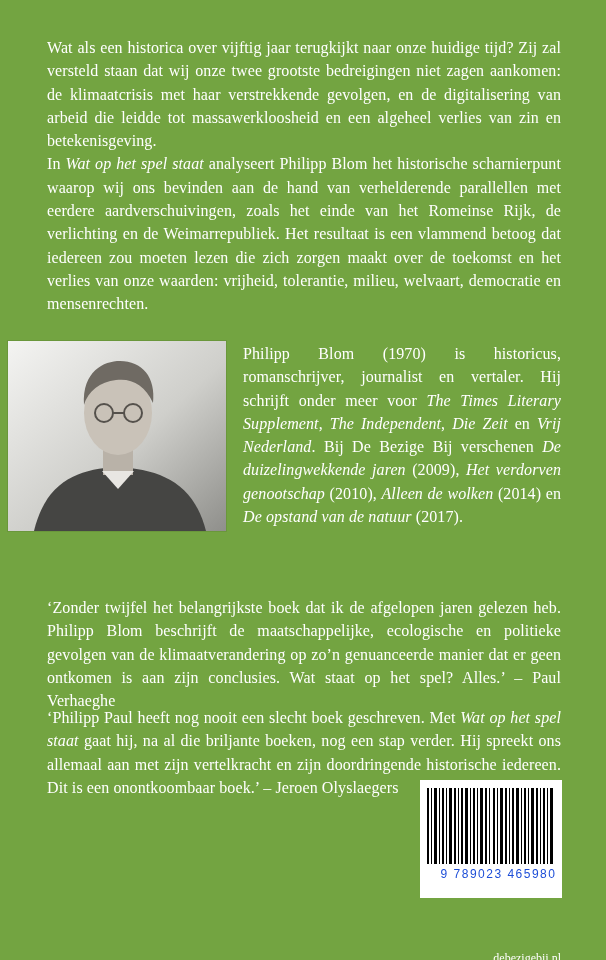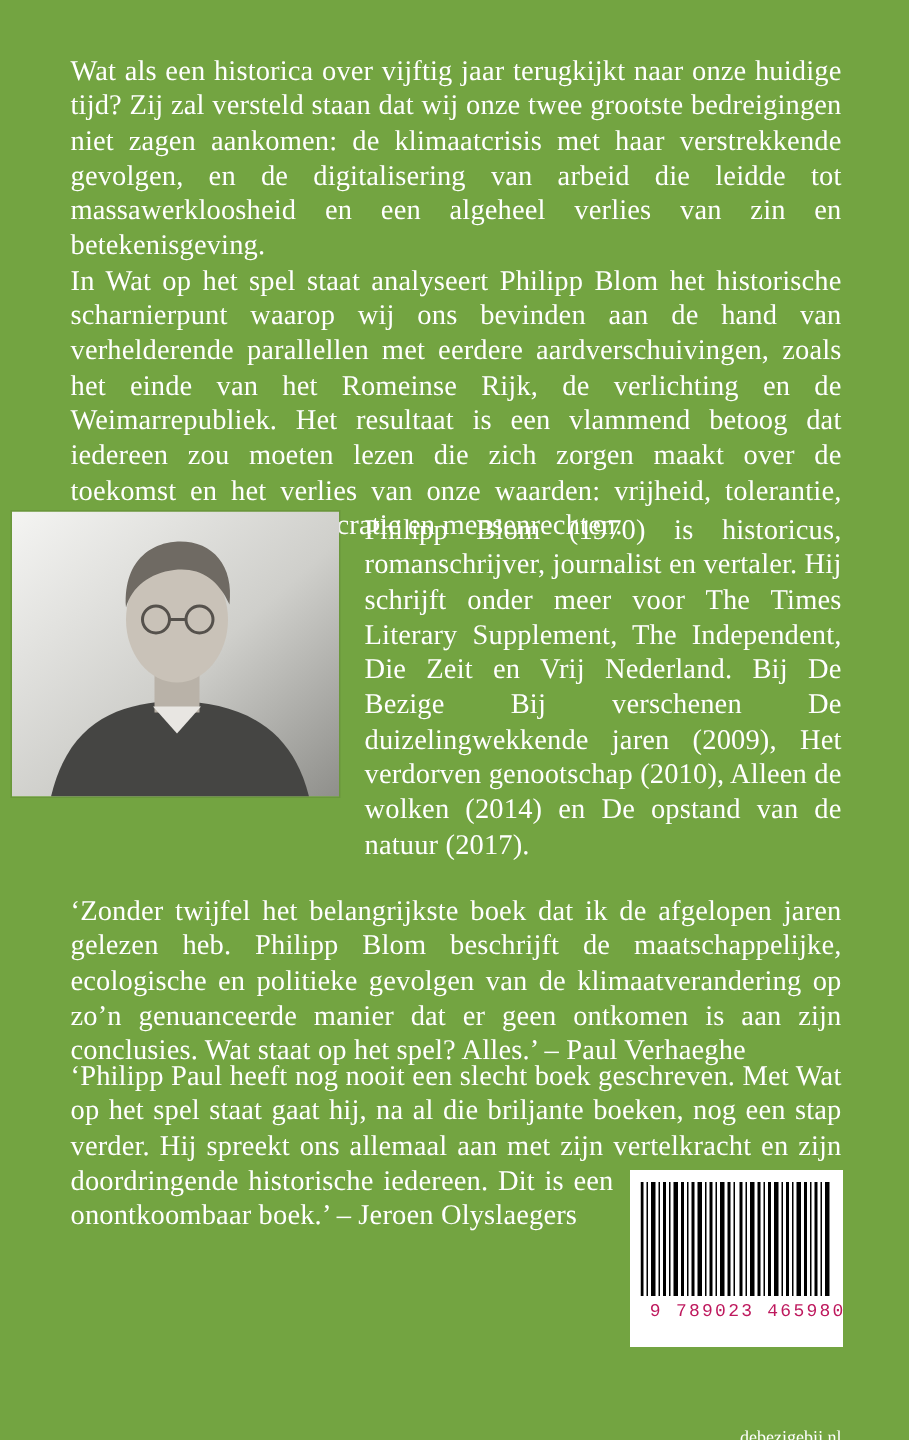--- a/index.html
+++ b/index.html
@@ -2,43 +2,43 @@
 <html lang="nl"><head>
 <meta charset="utf-8">
 <style>
   html,body{margin:0;padding:0;background:#5c5c5c;}
   .cover{
     position:relative;width:606px;height:960px;margin:0 auto;
     background:#73a441;color:#ffffff;overflow:hidden;
     font-family:"Liberation Serif", serif;
   }
   .textblock{
-    position:absolute;text-align:justify;font-size:19px;line-height:23.3px;
+    position:absolute;text-align:justify;font-size:16px;line-height:23.3px;
     letter-spacing:.1px;
     -webkit-hyphens:auto;hyphens:auto;
   }
   .textblock p{margin:0;}
-  .it{}
+  .it{font-style:italic;}
   #blurb{left:47px;top:36px;width:514px;}
   #bio{left:243px;top:342px;width:318px;}
   #quote1{left:47px;top:596px;width:514px;}
   #quote2{left:47px;top:706px;width:514px;}
   .sp1{float:right;width:0;height:70px;}
   .sp2{float:right;clear:right;width:152px;height:70px;}
   .photo{
     position:absolute;left:8px;top:341px;width:218px;height:190px;
     box-shadow:0 0 0 1px rgba(0,0,0,.08);
   }
   .barcode{
     position:absolute;left:420px;top:780px;width:142px;height:118px;
     background:#ffffff;box-sizing:border-box;padding-top:8px;
     display:flex;flex-direction:column;align-items:center;
   }
   .barcode .num{
-    font-family:Liberation Mono, monospace;font-size:12px;color:#be185d;
+    font-family:Liberation Sans, sans-serif;font-size:12px;color:#1d4ed8;
     letter-spacing:1.5px;margin-top:3px;white-space:nowrap;margin-left:15px;
   }
   .site{
     position:absolute;right:45px;top:951px;font-size:12px;color:#ffffff;
   }
 </style>
 </head>
 <body>
 
 <div class="cover">

